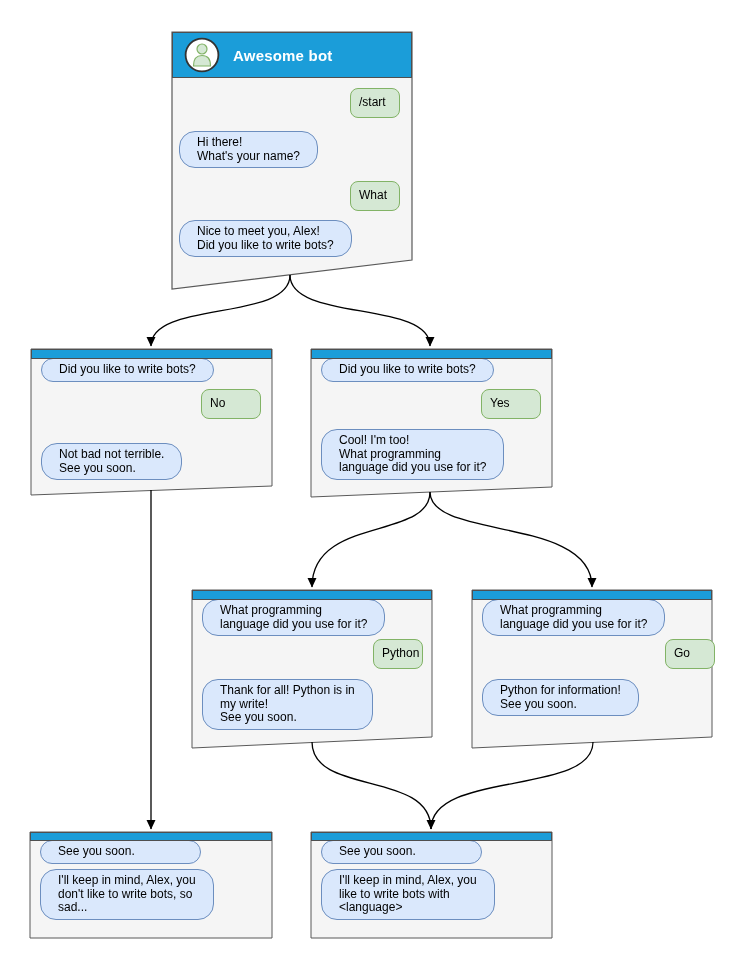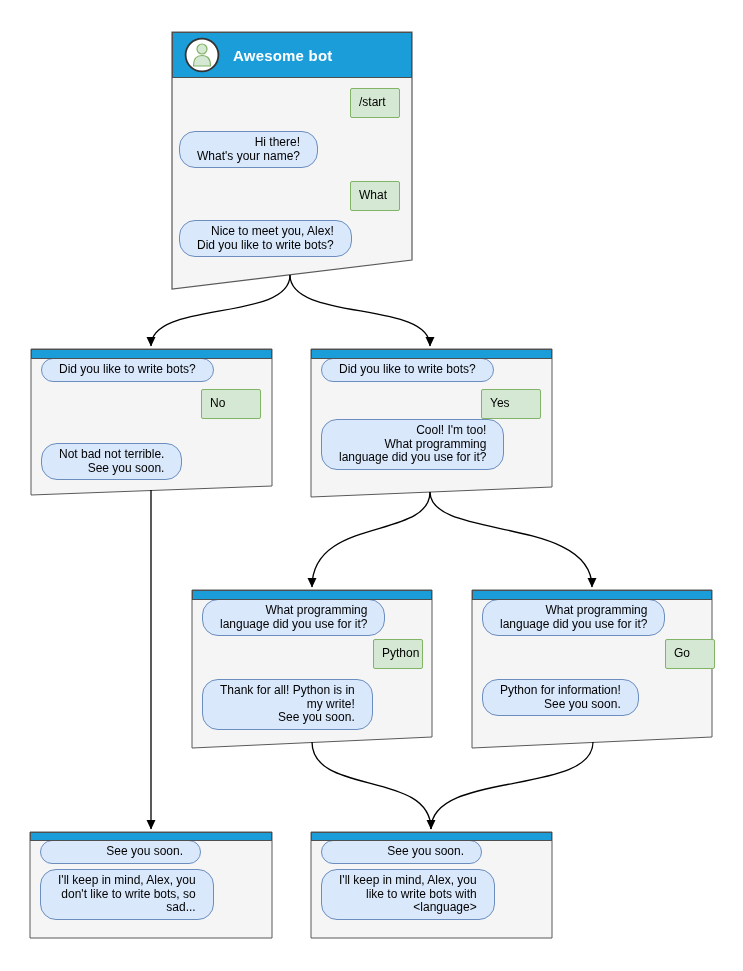--- a/index.html
+++ b/index.html
@@ -15,25 +15,25 @@
   .hdr-root {
     display:flex; align-items:center; gap:13px; padding-left:11px;
   }
   .hdr-title { font-size:15px; font-weight:bold; color:#fff; letter-spacing:0.2px; }
   .bubble {
     position:absolute; box-sizing:border-box; z-index:1;
     font-size:12px; line-height:13.5px; white-space:pre-line;
   }
   .bot {
     background:#dae8fc; border:1px solid #6c8ebf;
-    border-radius:16px; padding:4px 17px;text-align:right;
+    border-radius:16px; padding:4px 17px;
   }
   .user {
     background:#d5e8d4; border:1px solid #82b366;
-    border-radius:2px; padding:7px 2px 7px 8px;
+    border-radius:8px; padding:7px 2px 7px 8px;
   }
 </style>
 </head>
 <body>
 
 <div class="stage">
 
   <svg class="layer" width="743" height="971" viewBox="0 0 743 971">
     <defs>
       <marker id="ah" markerUnits="userSpaceOnUse" markerWidth="11" markerHeight="11" refX="9.5" refY="5.5" orient="auto">
@@ -81,21 +81,21 @@
   <div class="bubble bot" style="left:179px;top:220px">Nice to meet you, Alex!
 Did you like to write bots?</div>
 
   <div class="bubble bot" style="left:41px;top:358px">Did you like to write bots?</div>
   <div class="bubble user" style="right:482px;top:389px;width:60px">No</div>
   <div class="bubble bot" style="left:41px;top:443px">Not bad not terrible.
 See you soon.</div>
 
   <div class="bubble bot" style="left:321px;top:358px">Did you like to write bots?</div>
   <div class="bubble user" style="right:202px;top:389px;width:60px">Yes</div>
-  <div class="bubble bot" style="left:321px;top:419px">Cool! I'm too!
+  <div class="bubble bot" style="left:321px;top:429px">Cool! I'm too!
 What programming
 language did you use for it?</div>
 
   <div class="bubble bot" style="left:202px;top:599px">What programming
 language did you use for it?</div>
   <div class="bubble user" style="right:320px;top:639px;width:50px">Python</div>
   <div class="bubble bot" style="left:202px;top:679px">Thank for all! Python is in
 my write!
 See you soon.</div>
 

